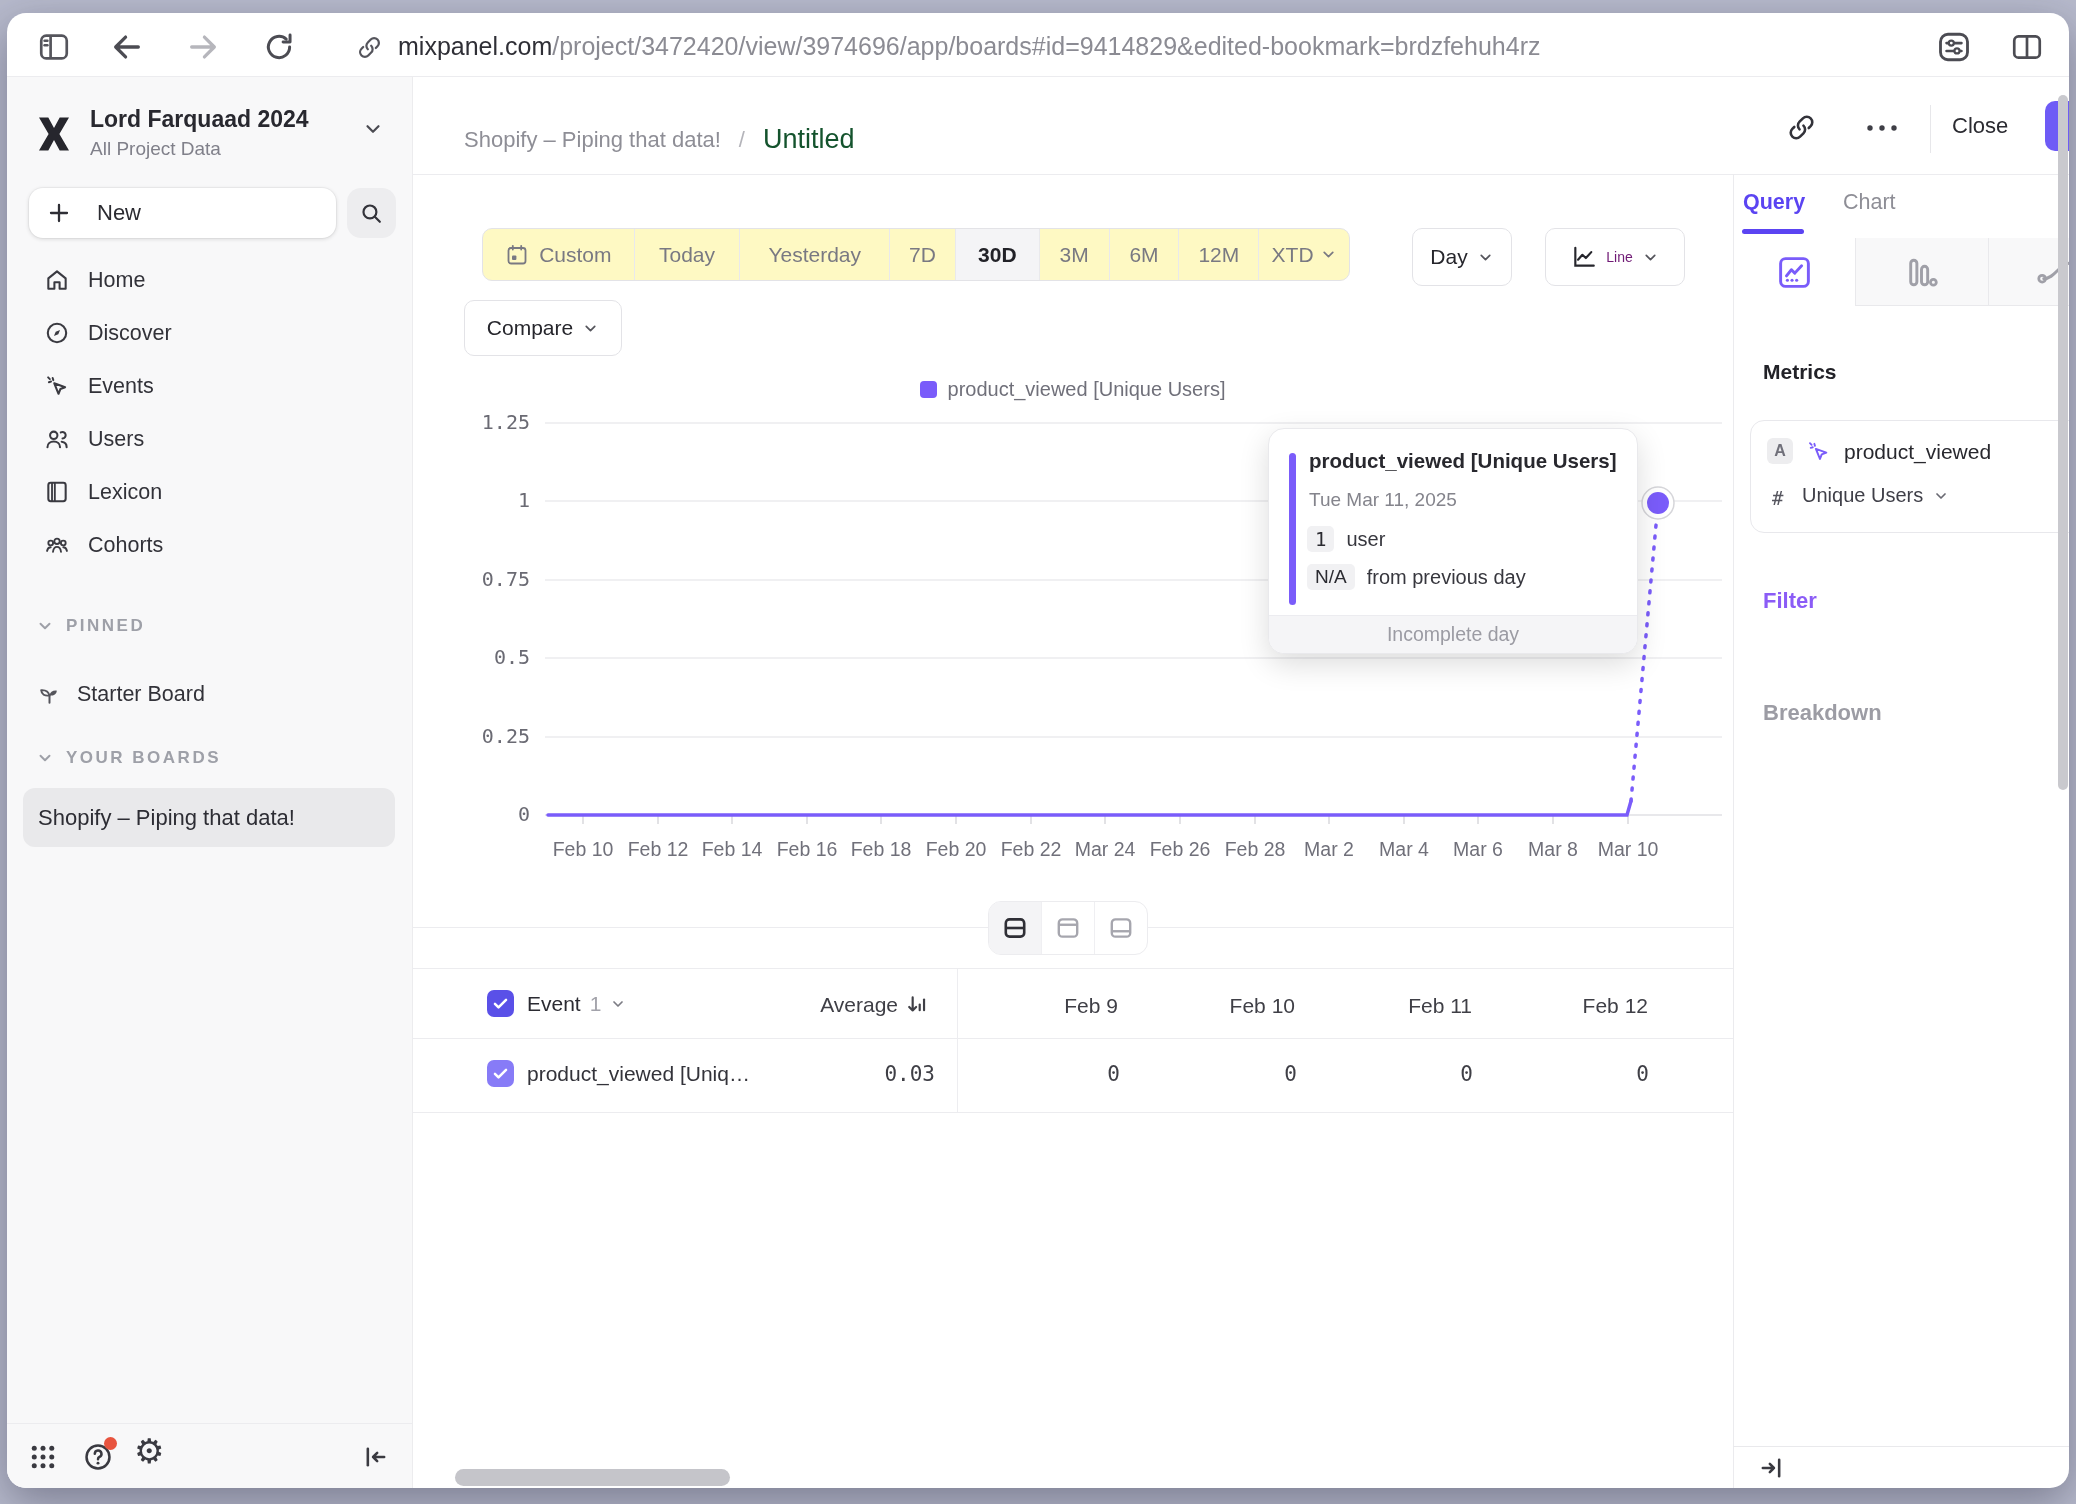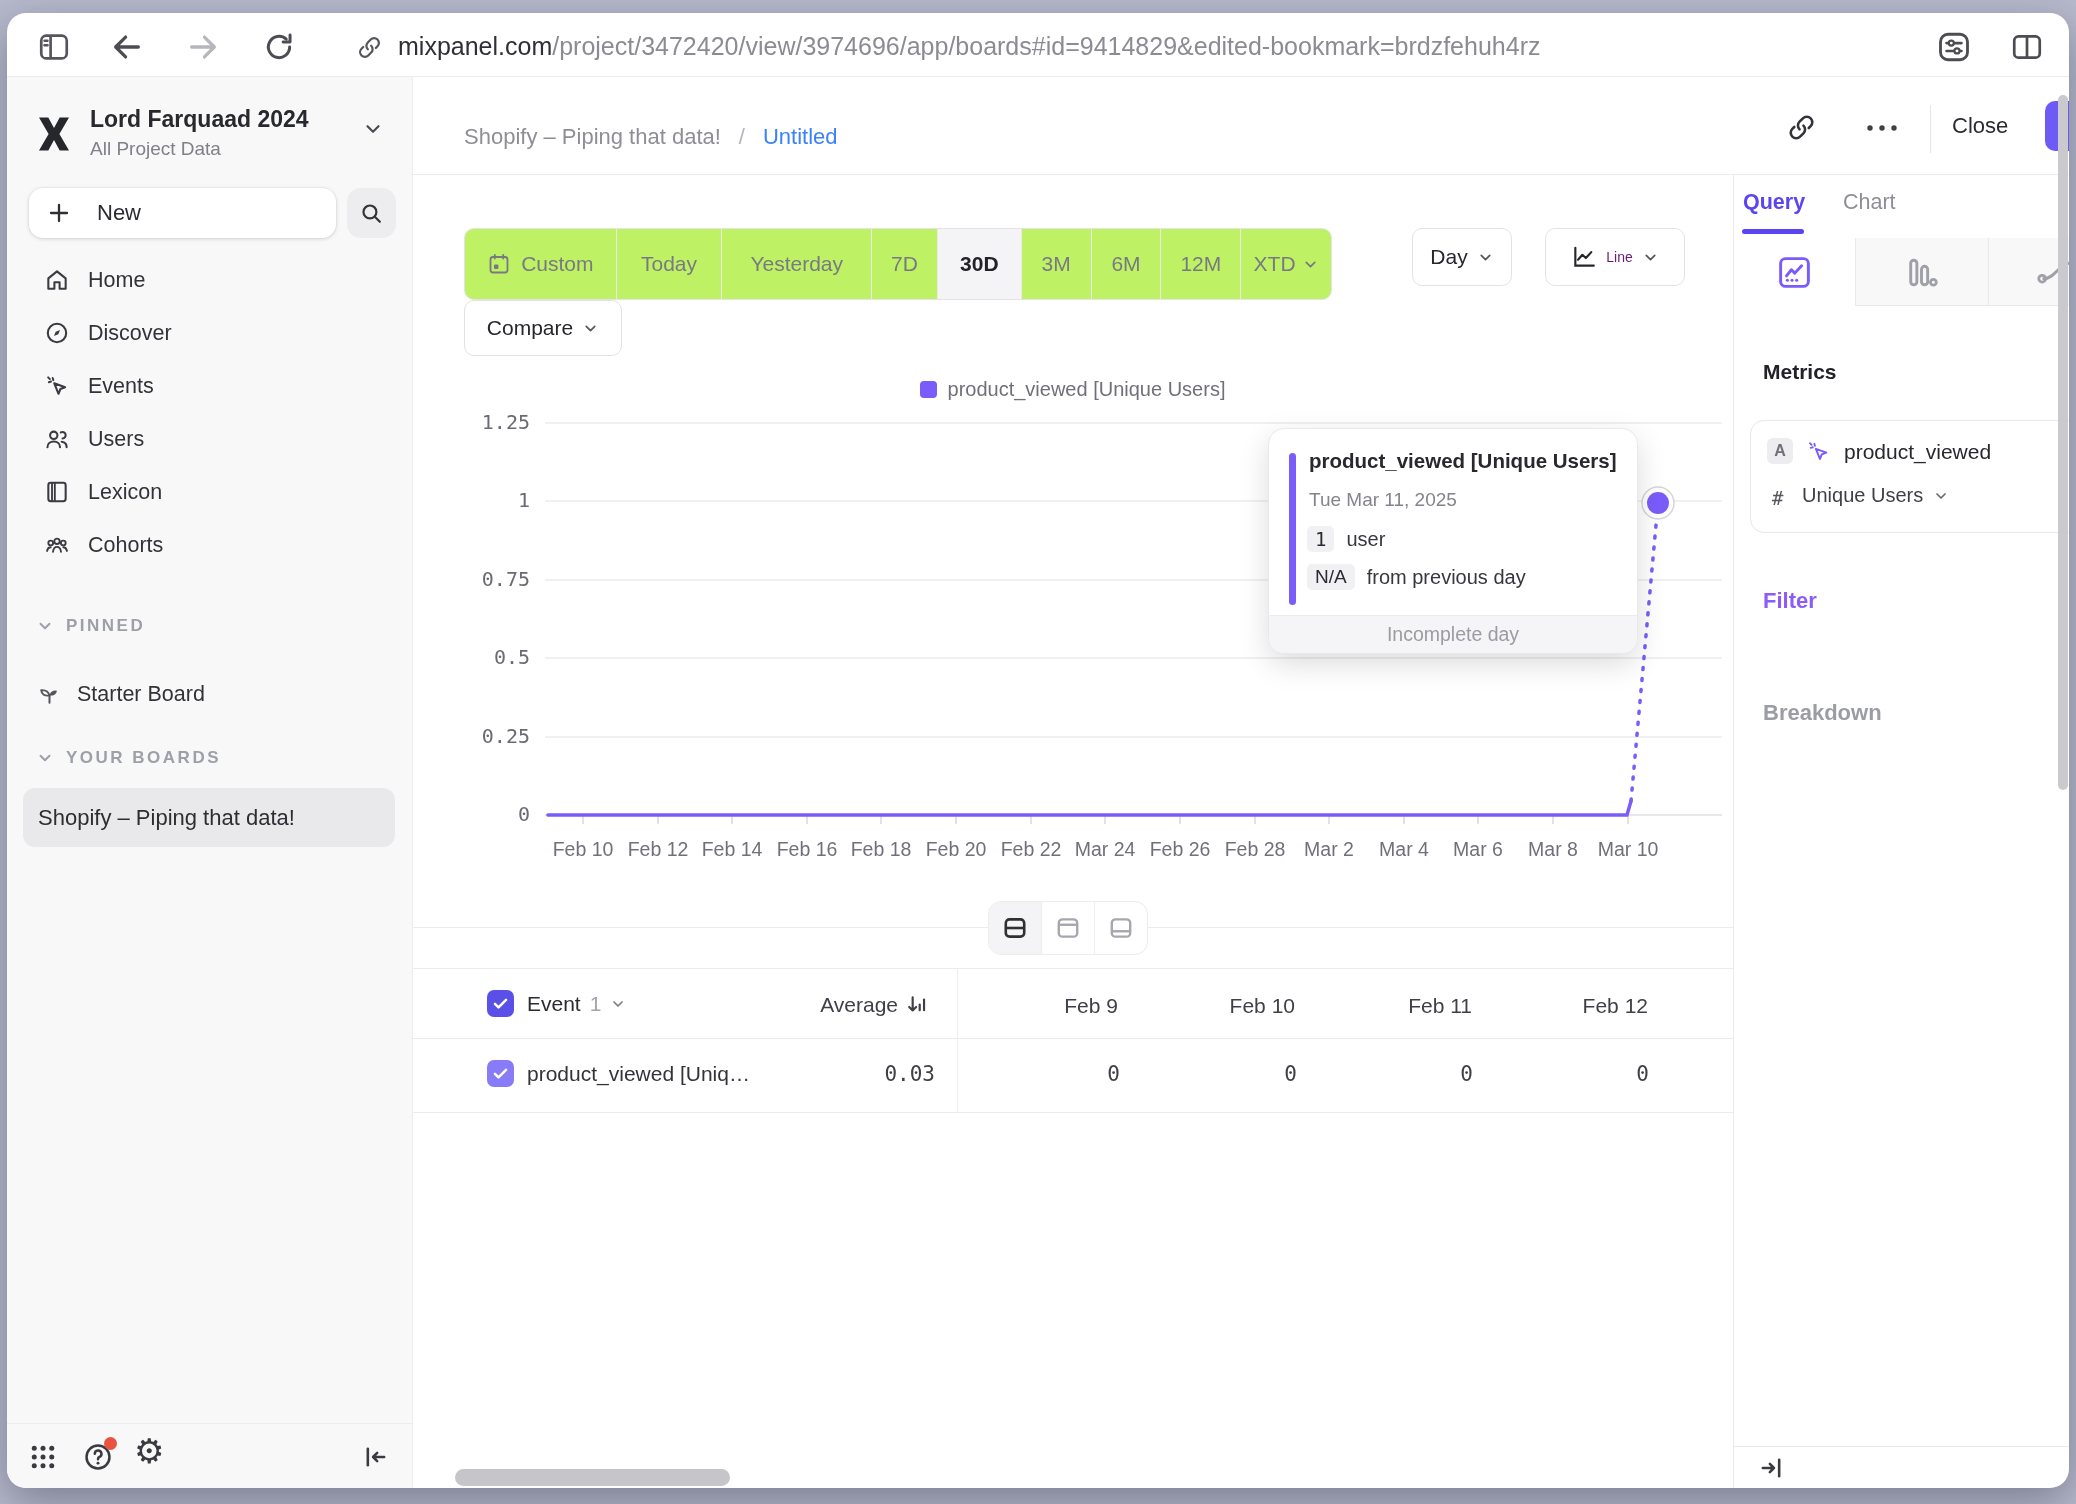--- a/index.html
+++ b/index.html
@@ -205,38 +205,38 @@
   <div class="abs" style="left:104px;top:1437px;width:13px;height:13px;border-radius:50%;background:#e8543f"></div>
   <div class="abs" style="left:134px;top:1434px;font-size:34px;line-height:34px;color:#3a3a41;font-family:'DejaVu Sans',sans-serif">⚙</div>
   <svg class="abs ic" style="left:362px;top:1443px;color:#3a3a41" width="28" height="28" viewBox="0 0 24 24">
     <line x1="5" y1="5" x2="5" y2="19" stroke="currentColor" stroke-width="2.2" stroke-linecap="round"></line>
     <path d="M19 12H9.5M13 8.5L9.5 12l3.5 3.5" fill="none" stroke="currentColor" stroke-width="2.2" stroke-linecap="round" stroke-linejoin="round"></path>
   </svg>
 
   <div class="abs flex" style="left:464px;top:124px;gap:18px">
     <span style="font-size:22px;color:#8e8e96;cursor:pointer">Shopify – Piping that data!</span>
     <span style="font-size:22px;color:#b4b4ba">/</span>
-    <span style="font-size:22px;color:#3b82f6;font-weight:500">Untitled</span>
+    <span style="font-size:27px;color:#14532d;font-weight:500">Untitled</span>
   </div>
   <svg class="abs ic" style="left:1786px;top:112px;color:#33333a" width="31" height="31" viewBox="0 0 24 24">
     <path d="M10.5 13.5a4.2 4.2 0 0 1 0-6l2.6-2.6a4.2 4.2 0 0 1 6 6l-1.5 1.5" fill="none" stroke="currentColor" stroke-width="2" stroke-linecap="round"></path>
     <path d="M13.5 10.5a4.2 4.2 0 0 1 0 6l-2.6 2.6a4.2 4.2 0 0 1-6-6l1.5-1.5" fill="none" stroke="currentColor" stroke-width="2" stroke-linecap="round"></path>
   </svg>
   <svg class="abs ic" style="left:1858px;top:116px;color:#3f3f46" width="48" height="24" viewBox="0 0 48 24">
     <circle cx="12" cy="12" r="2.7" fill="currentColor"></circle>
         <circle cx="24" cy="12" r="2.7" fill="currentColor"></circle>
         <circle cx="36" cy="12" r="2.7" fill="currentColor"></circle>
   </svg>
   <div class="abs" style="left:1930px;top:105px;width:1px;height:48px;background:#e7e7ea"></div>
   <div class="abs" style="left:1952px;top:113px;font-size:22px;color:#2b2b31;cursor:pointer">Close</div>
   <div class="abs" style="left:2045px;top:101px;width:26px;height:50px;background:#6e5bf6;border-radius:10px 0 0 10px"></div>
 
   <div class="abs hline" style="left:412px;top:174px;width:1657px;height:1px"></div>
 
-  <div class="abs flex" style="left:464px;top:228px;width:868px;height:72px;border:1.5px solid #e3e3e7;border-radius:10px;box-sizing:border-box;background:#bef264;overflow:hidden">
+  <div class="abs flex" style="left:482px;top:228px;width:868px;height:53px;border:1.5px solid #e3e3e7;border-radius:10px;box-sizing:border-box;background:#fef9c3;overflow:hidden">
     <div class="seg" style="width:152px">
       <svg class="ic" width="24" height="24" viewBox="0 0 24 24" style="color:#797982">
         <rect x="3.5" y="5" width="17" height="15.5" rx="2.5" fill="none" stroke="currentColor" stroke-width="1.8"></rect>
         <line x1="7.8" y1="2.8" x2="7.8" y2="6.6" stroke="currentColor" stroke-width="1.8" stroke-linecap="round"></line>
         <line x1="16.2" y1="2.8" x2="16.2" y2="6.6" stroke="currentColor" stroke-width="1.8" stroke-linecap="round"></line>
         <rect x="7" y="12.5" width="4.4" height="4.4" rx="1" fill="currentColor"></rect>
       </svg>
       <span>Custom</span>
     </div>
     <div class="seg" style="width:106px">

